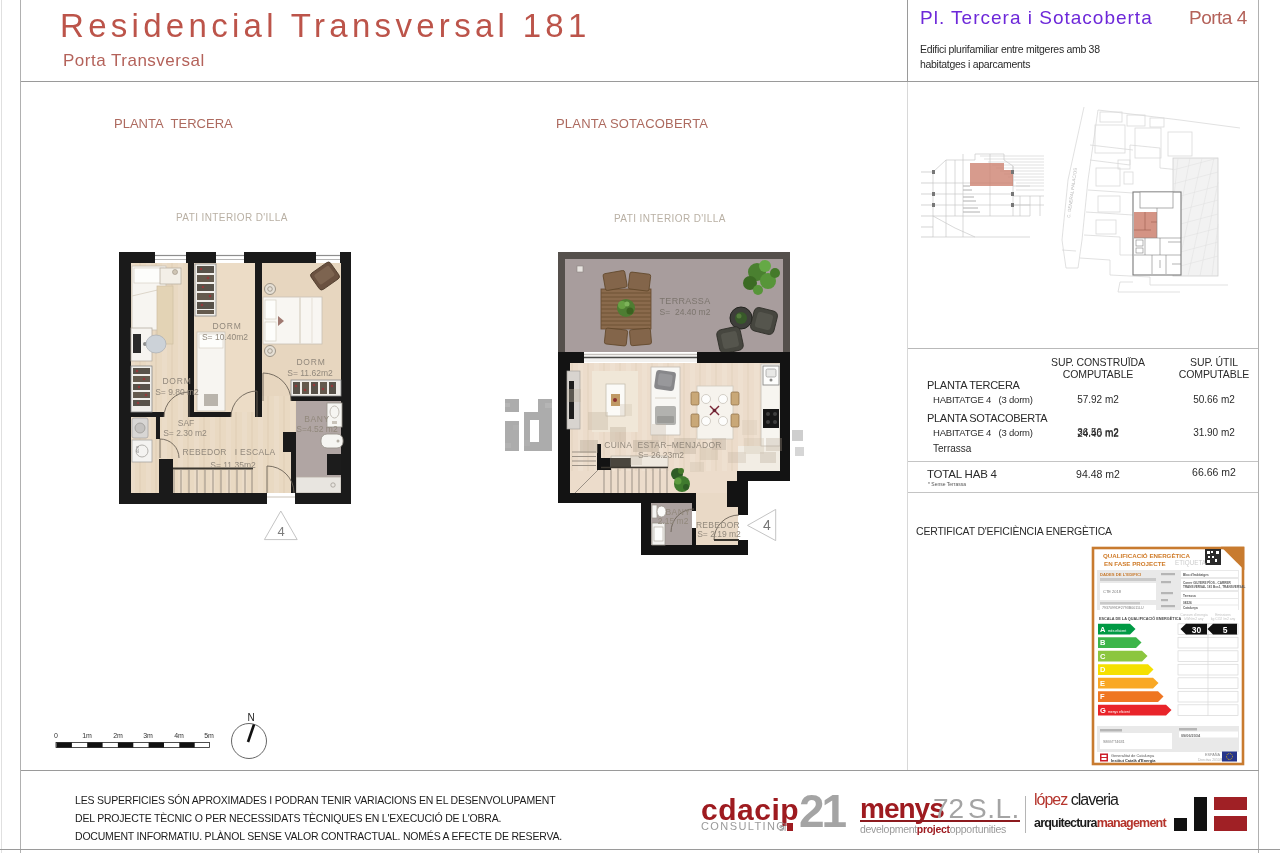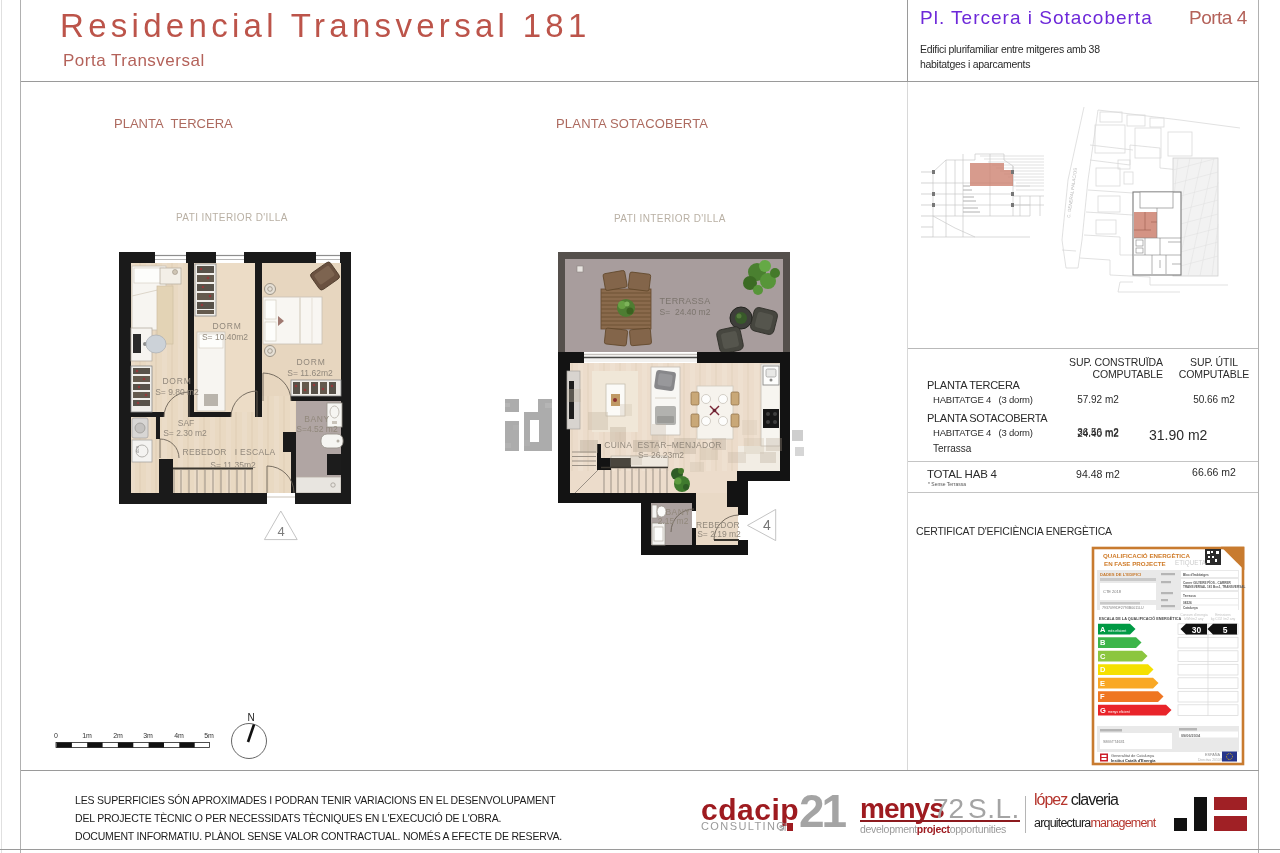--- a/index.html
+++ b/index.html
@@ -671,30 +671,30 @@
 <line x1="1160" y1="260" x2="1160" y2="268"></line>
         <line x1="1172" y1="264" x2="1181" y2="264"></line>
 <rect x="1136" y="240" width="7" height="6"></rect>
         <rect x="1136" y="248" width="7" height="5"></rect>
 </g>
     </g>
 </svg>
 
 <div class="abs" style="left:908px;top:348px;width:350px;height:145px;color:#2b2b2b">
 <div class="ln" style="left:0;top:0;width:350px;height:1px;background:#b9b9b9"></div>
-<div class="abs" style="left:125px;top:8px;width:130px;text-align:right;font-size:10.5px;line-height:12px;letter-spacing:-0.1px">SUP. CONSTRUÏDA<br>COMPUTABLE</div>
+<div class="abs" style="left:125px;top:8px;width:130px;text-align:center;font-size:10.5px;line-height:12px;letter-spacing:-0.1px">SUP. CONSTRUÏDA<br>COMPUTABLE</div>
 <div class="abs" style="left:241px;top:8px;width:130px;text-align:center;font-size:10.5px;line-height:12px;letter-spacing:-0.1px">SUP. ÚTIL<br>COMPUTABLE</div>
 <div class="abs" style="left:19px;top:31px;font-size:11px;letter-spacing:-0.3px">PLANTA TERCERA</div>
 <div class="abs" style="left:25px;top:46px;font-size:9.5px;letter-spacing:-0.2px">HABITATGE 4&nbsp;&nbsp; (3 dorm)</div>
 <div class="abs" style="left:125px;top:46px;width:130px;text-align:center;font-size:10px">57.92 m2</div>
 <div class="abs" style="left:241px;top:46px;width:130px;text-align:center;font-size:10px">50.66 m2</div>
 <div class="abs" style="left:19px;top:64px;font-size:11px;letter-spacing:-0.3px">PLANTA SOTACOBERTA</div>
 <div class="abs" style="left:25px;top:79px;font-size:9.5px;letter-spacing:-0.2px">HABITATGE 4&nbsp;&nbsp; (3 dorm)</div>
 <div class="abs" style="left:125px;top:79px;width:130px;text-align:center;font-size:10px">36.56 m2</div>
-<div class="abs" style="left:241px;top:79px;width:130px;font-size:14px">31.90 m2</div>
+<div class="abs" style="left:241px;top:79px;width:130px;text-align:center;font-size:10px">31.90 m2</div>
 <div class="abs" style="left:25px;top:95px;font-size:10px">Terrassa</div>
 <div class="abs" style="left:125px;top:80px;width:130px;text-align:center;font-size:10px">24.40 m2</div>
 <div class="ln" style="left:0;top:113px;width:350px;height:1px;background:#c4c4c4"></div>
 <div class="abs" style="left:19px;top:120px;font-size:11.5px;letter-spacing:-0.2px">TOTAL HAB 4</div>
 <div class="abs" style="left:125px;top:120px;width:130px;text-align:center;font-size:10.5px">94.48 m2</div>
 <div class="abs" style="left:241px;top:118px;width:130px;text-align:center;font-size:10.5px">66.66 m2</div>
 <div class="abs" style="left:20px;top:133px;font-size:5px;color:#555">* Sense Terrassa</div>
 <div class="ln" style="left:0;top:144px;width:350px;height:1px;background:#c4c4c4"></div>
 </div>
 
@@ -852,21 +852,21 @@
 <span class="abs" style="left:73px;top:4px;font-size:28px;font-weight:normal;color:#a4a4a4">72</span>
 <span class="abs" style="left:108px;top:4px;font-size:28px;color:#a4a4a4;letter-spacing:0.5px">S.L.</span>
 <span class="abs" style="left:0;top:31px;width:160px;height:2px;background:#8c1a1e"></span>
 <span class="abs" style="left:0;top:34px;font-size:10.5px;color:#9a9a9a;letter-spacing:-0.3px">development<b style="color:#9e1b20">project</b>opportunities</span>
 </div>
 
 <div class="ln" style="left:1025px;top:796px;width:1px;height:37px;background:#b5b5b5"></div>
 
 <div class="abs" style="left:1034px;top:789px;width:145px">
 <span class="abs" style="left:0;top:2px;font-size:16px;color:#b5342c;letter-spacing:-1px;white-space:nowrap">lópez <span style="color:#1a1a1a">claveria</span></span>
-<span class="abs" style="left:0;top:27px;font-size:12.5px;font-weight:normal;color:#1a1a1a;letter-spacing:-0.8px;white-space:nowrap">arquitectura<span style="color:#b5342c">management</span></span>
+<span class="abs" style="left:0;top:27px;font-size:12.5px;font-weight:bold;color:#1a1a1a;letter-spacing:-0.8px;white-space:nowrap">arquitectura<span style="color:#b5342c">management</span></span>
 </div>
 
 <div class="abs" style="left:1174px;top:818px;width:13px;height:13px;background:#111"></div>
 <div class="abs" style="left:1194px;top:797px;width:13px;height:34px;background:#111"></div>
 <div class="abs" style="left:1214px;top:797px;width:33px;height:13px;background:#a02025"></div>
 <div class="abs" style="left:1214px;top:816px;width:33px;height:15px;background:#a02025"></div>
 
 <div class="abs" style="left:505px;top:399px;width:14px;height:12.6px;background:#9d9d9d;opacity:0.85"></div>
 <div class="abs" style="left:505px;top:421px;width:14px;height:30px;background:#9d9d9d;opacity:0.85"></div>
 <div class="abs" style="left:524px;top:412px;width:28px;height:39px;background:#9d9d9d;opacity:0.85"></div>

